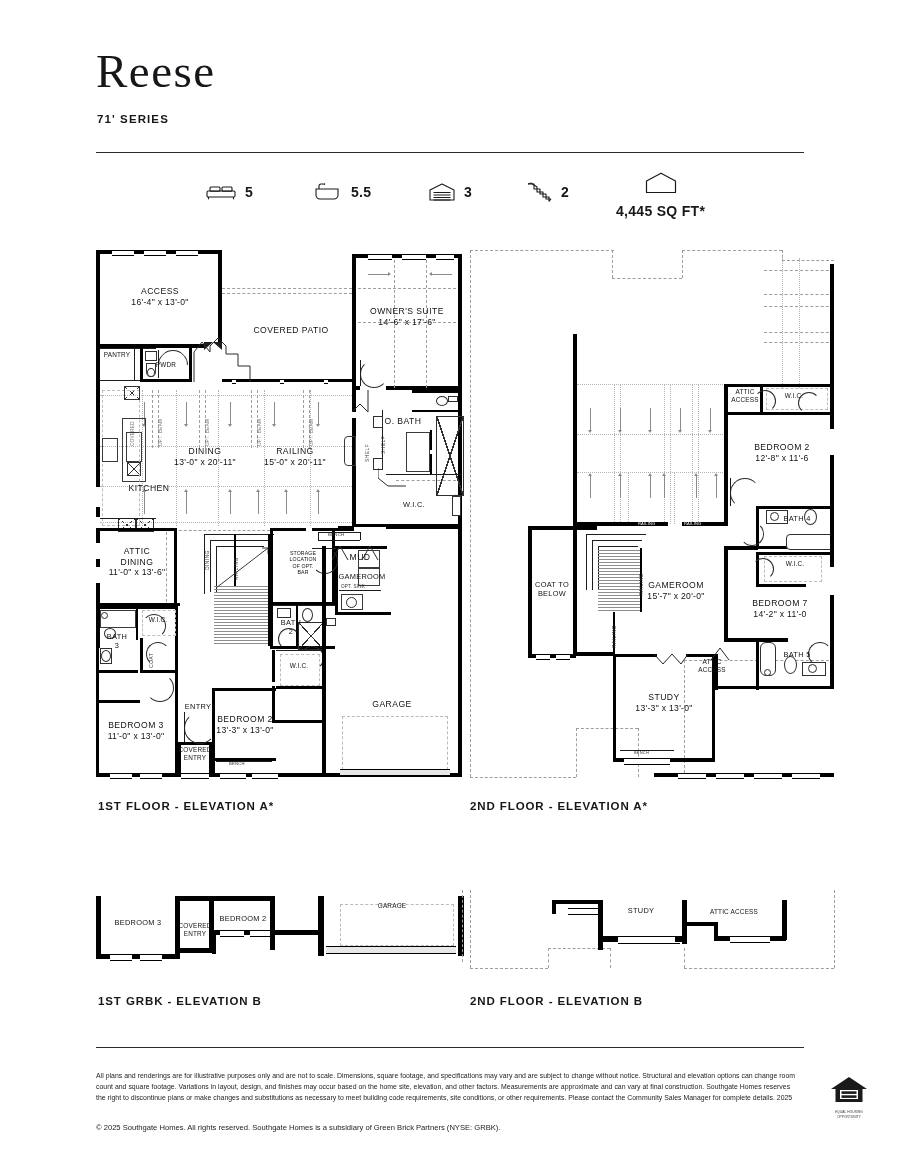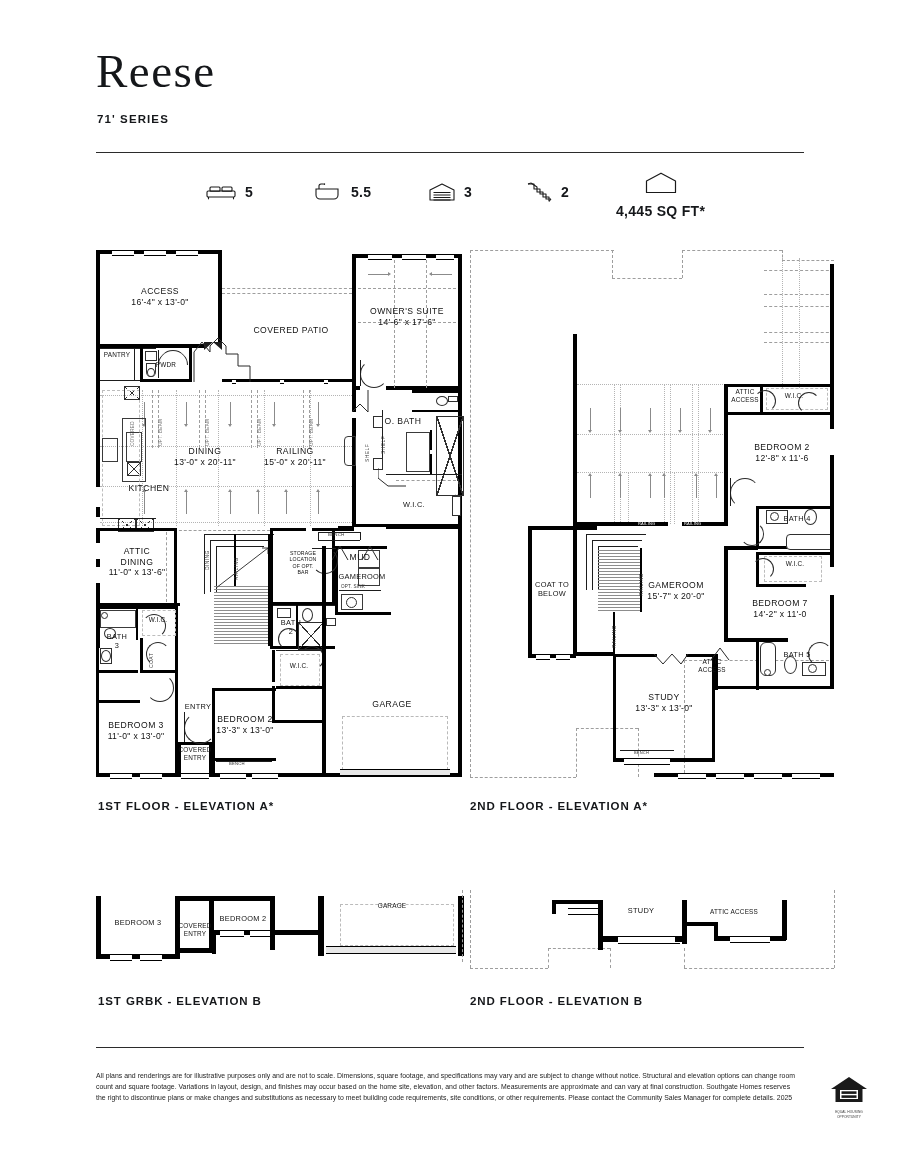--- a/index.html
+++ b/index.html
@@ -811,20 +811,21 @@
       </div>
       <div class="rm sm" style="left:222px;top:18px;width:88px;">
         <div class="n">ATTIC ACCESS</div>
       </div>
     </div>
     <div class="plan-label" style="left:2px;top:105px;">2ND FLOOR - ELEVATION B</div>
   </div>
 
   <div id="footer-rule"></div>
   <div id="disclaimer">All plans and renderings are for illustrative purposes only and are not to scale. Dimensions, square footage, and specifications may vary and are subject to change without notice. Structural and elevation options can change room count and square footage. Variations in layout, design, and finishes may occur based on the home site, elevation, and other factors. Measurements are approximate and can vary at final construction. Southgate Homes reserves the right to discontinue plans or make changes and substitutions as necessary to meet building code requirements, site conditions, or other requirements. Please contact the Community Sales Manager for complete details. 2025</div>
+  <div id="copyright">© 2025 Southgate Homes. All rights reserved. Southgate Homes is a subsidiary of Green Brick Partners (NYSE: GRBK).</div>
 
   <div id="eho">
     <svg width="40" height="30" viewBox="0 0 40 30">
       <path d="M20,2 L38,14 L33.5,14 L33.5,27 L6.5,27 L6.5,14 L2,14 Z" fill="#1a1a1a"></path>
       <rect x="11" y="15" width="18" height="9" fill="#ffffff"></rect>
       <rect x="12.5" y="16.3" width="15" height="2.6" fill="#1a1a1a"></rect>
       <rect x="12.5" y="20.3" width="15" height="2.6" fill="#1a1a1a"></rect>
     </svg>
     <div class="cap">EQUAL HOUSING</div>
     <div class="cap">OPPORTUNITY</div>

